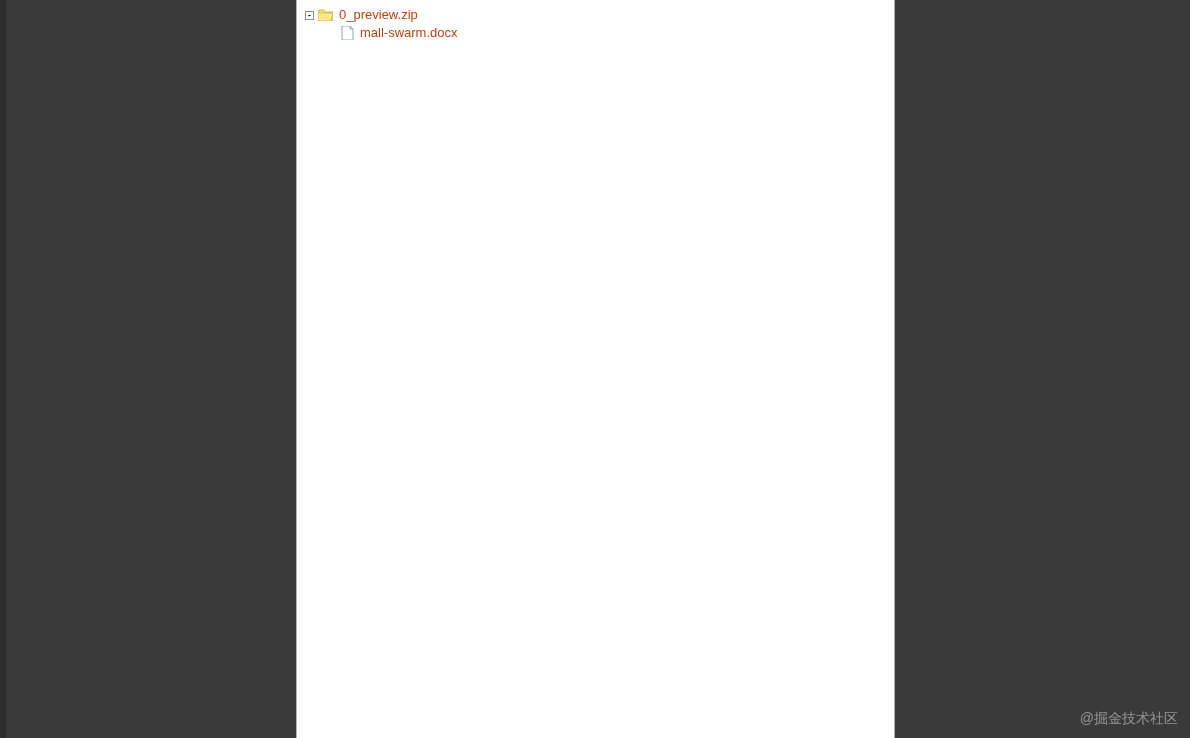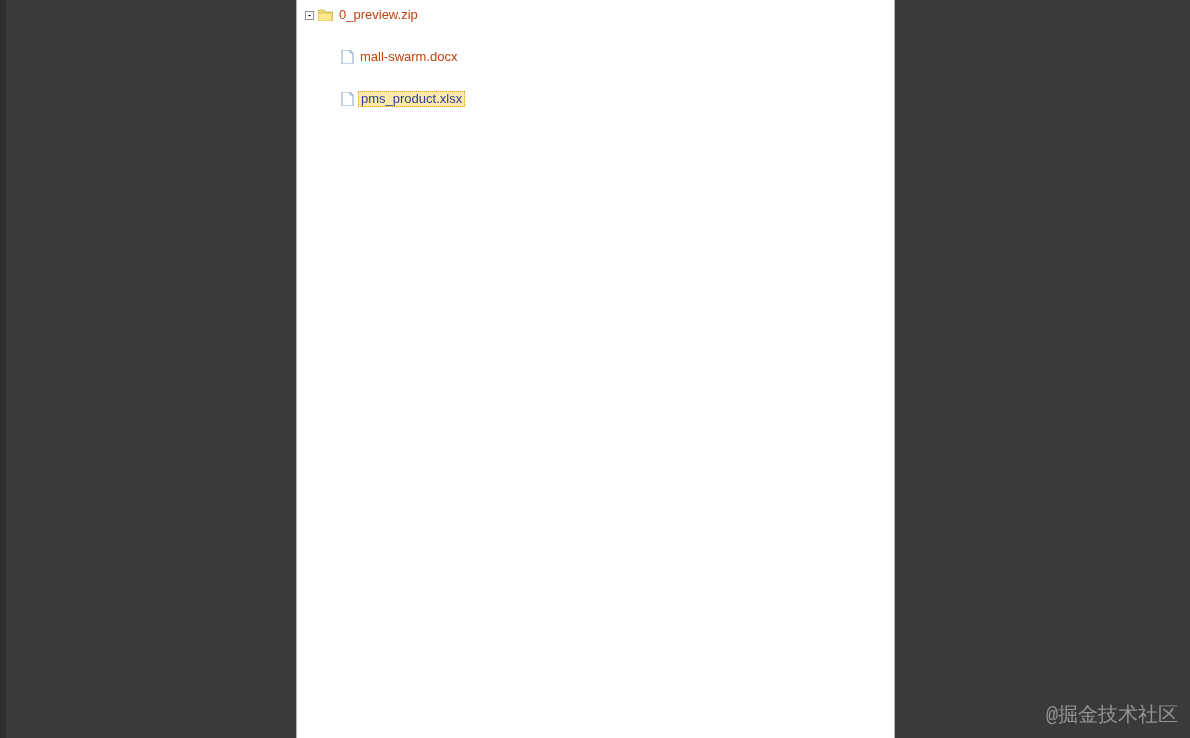--- a/index.html
+++ b/index.html
@@ -41,21 +41,20 @@
       height: 18px;
       line-height: 18px;
       cursor: default;
       white-space: nowrap;
     }
     .tree-root {
       padding-left: 0;
     }
     .tree-child {
       padding-left: 36px;
-      margin-top: 24px;
     }
     .expand-box {
       width: 9px;
       height: 9px;
       border: 1px solid #8e8e8e;
       background: #ffffff;
       display: inline-flex;
       align-items: center;
       justify-content: center;
       margin-right: 4px;
@@ -97,22 +96,22 @@
       border: 1px dotted #d9a400;
       color: #2c3e9e;
       padding: 0 2px;
       line-height: 14px;
     }
     .watermark {
       position: absolute;
       right: 12px;
       bottom: 10px;
       color: rgba(220, 220, 220, 0.55);
-      font-size: 20px;
-      font-family: Liberation Mono, monospace;
+      font-size: 14px;
+      font-family: Liberation Sans, sans-serif;
       pointer-events: none;
       user-select: none;
     }
   </style>
 </head>
 <body>
 
 <div class="left-strip"></div>
 
 <div class="content-panel">
@@ -134,25 +133,16 @@
         <path d="M1 0 L9 0 L12 3 L12 14 L1 14 Z" fill="#ffffff" stroke="#8aa8c8" stroke-width="1"></path>
         <path d="M9 0 L9 3 L12 3 Z" fill="#d6e3f0" stroke="#8aa8c8" stroke-width="0.8"></path>
       </svg>
     </span>
     <span class="node-label">mall-swarm.docx</span>
   </div>
 
 
 
 
-  <div class="tree-node tree-child">
-    <span class="file-icon">
-      <svg width="13" height="14" viewBox="0 0 13 14">
-        <path d="M1 0 L9 0 L12 3 L12 14 L1 14 Z" fill="#ffffff" stroke="#8aa8c8" stroke-width="1"></path>
-        <path d="M9 0 L9 3 L12 3 Z" fill="#d6e3f0" stroke="#8aa8c8" stroke-width="0.8"></path>
-      </svg>
-    </span>
-    <span class="node-label selected">pms_product.xlsx</span>
-  </div>
 
 </div>
 
 <div class="watermark">@掘金技术社区</div>
 
 </body></html>

